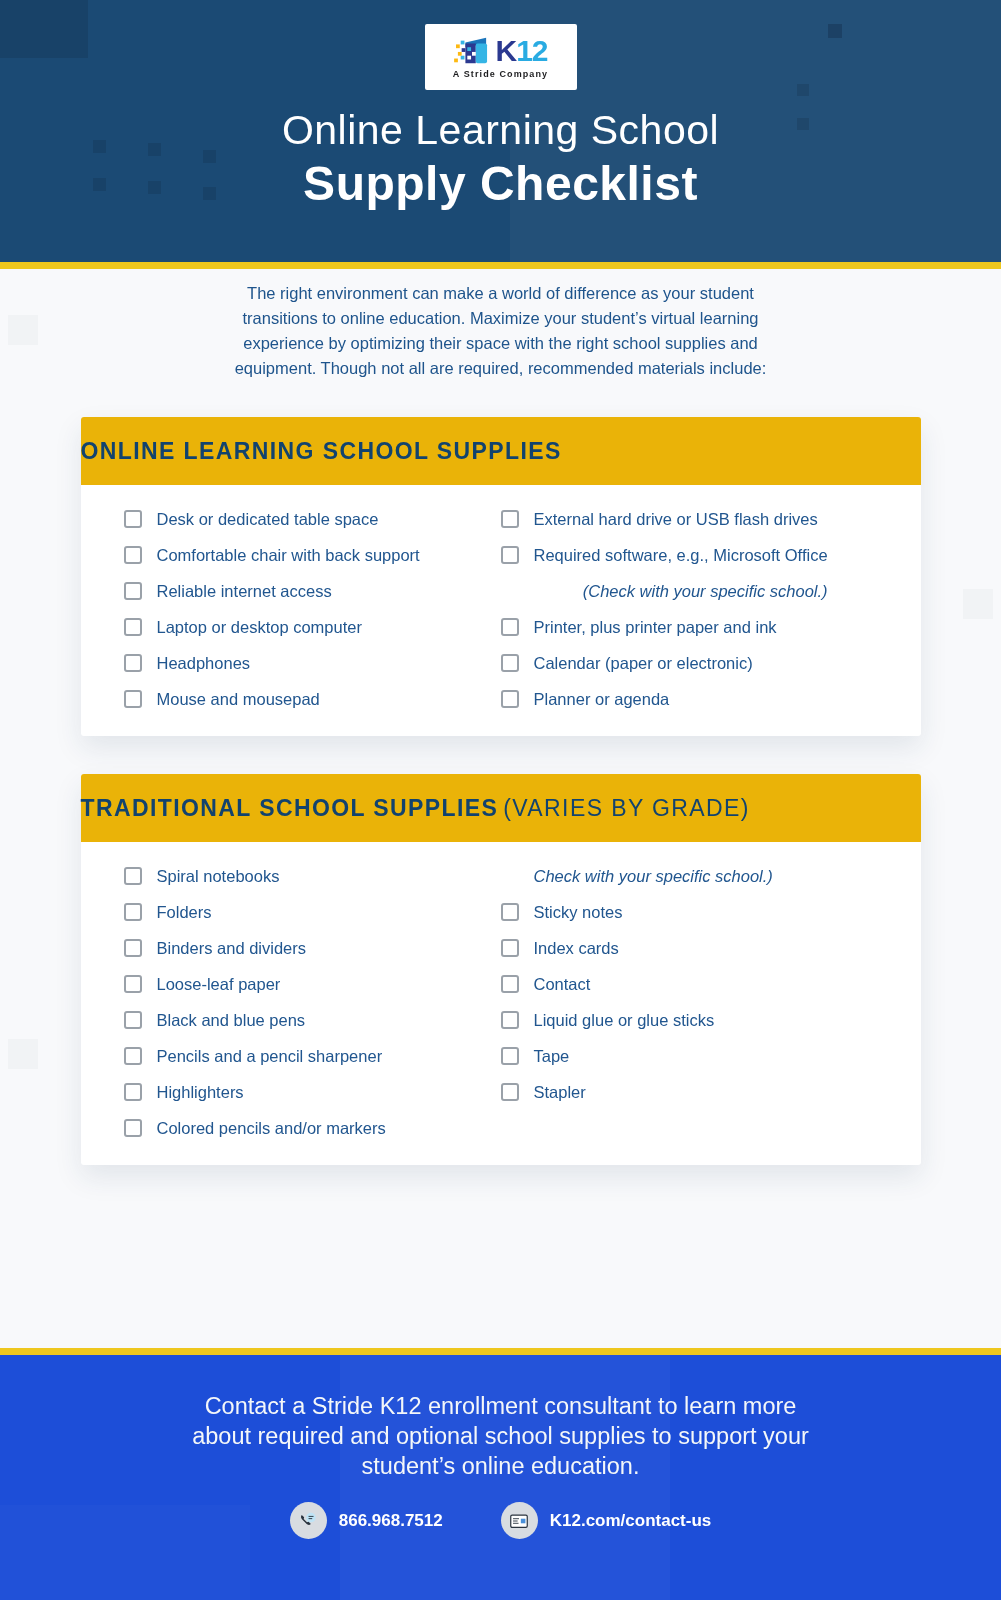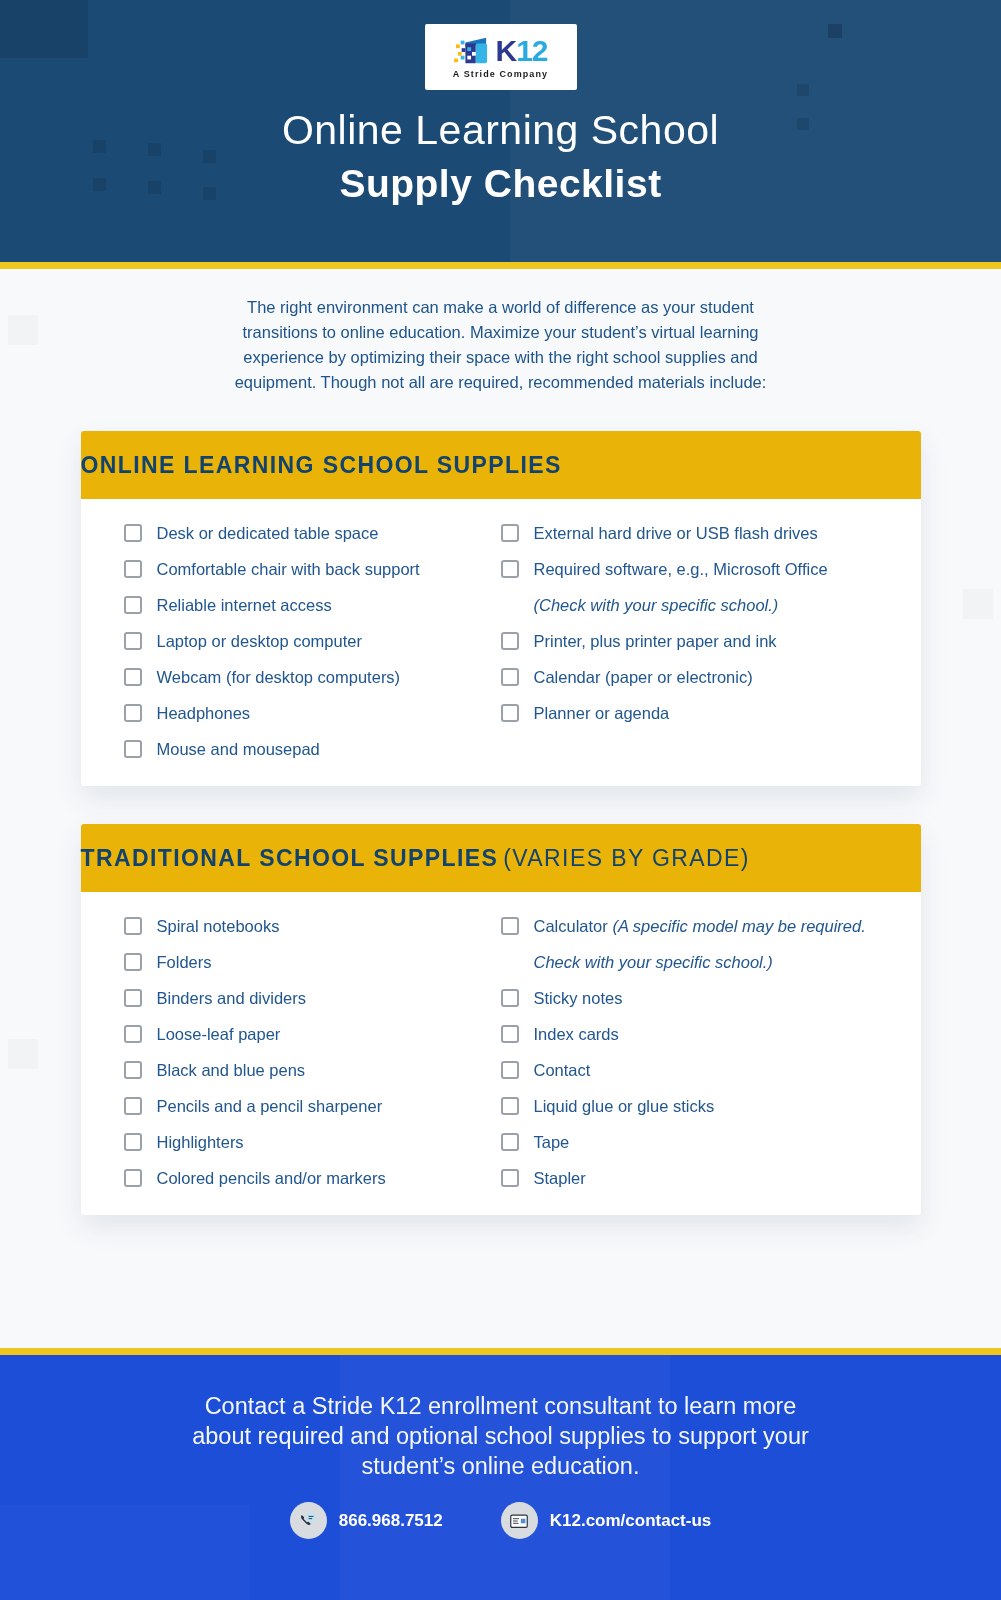--- a/index.html
+++ b/index.html
@@ -17,29 +17,29 @@
               background:#ffffff; border-radius:2px; display:flex; flex-direction:column;
               align-items:center; justify-content:center; }
   .logo-row { display:flex; align-items:center; gap:4px; }
   .logo-text { font-size:30px; font-weight:bold; letter-spacing:-1px; line-height:30px; }
   .logo-k   { color:#2b3990; }
   .logo-12  { color:#29abe2; }
   .logo-tagline { margin-top:2px; font-size:9px; font-weight:bold; letter-spacing:1.1px; color:#1d1d1f; }
 
   .title-block { position:absolute; top:104px; left:0; width:100%; text-align:center; color:#ffffff; }
   .title-line1 { font-size:41px; font-weight:normal; letter-spacing:0.5px; line-height:52px; }
-  .title-line2 { font-size:39px; font-weight:bold; letter-spacing:0.5px; line-height:56px; }
+  .title-line2 { font-size:48px; font-weight:bold; letter-spacing:0.5px; line-height:56px; }
 
   .divider { height:7px; background:#eec71e; }
 
   
   .content { position:relative; height:1079px; background:#f8f9fb; overflow:hidden; }
   .content .sq { position:absolute; background:rgba(120,130,140,0.05); }
 
-  .intro { width:575px; margin:26px auto 0; text-align:center;
+  .intro { width:575px; margin:12px auto 0; text-align:center;
            color:#1e548c; font-size:16.5px; line-height:25px; }
 
   .card { position:relative; width:840px; margin:0 auto; background:#ffffff;
           border-radius:3px; box-shadow:0 12px 28px rgba(30,60,90,0.10); }
   .card-1 { margin-top:36px; }
   .card-2 { margin-top:38px; }
   .card-header { background:#eab308; border-radius:3px 3px 0 0; text-align:left;
                  padding:21px 0 20px; color:#12436e; font-size:23px;
                  letter-spacing:1.4px; }
   .card-header .t-bold { font-weight:bold; }
@@ -47,21 +47,21 @@
   .card-body { display:flex; padding:25px 20px 10px 43px; }
   .col { width:377px; flex-shrink:0; }
   .col-right { width:auto; }
 
   .check-row { display:flex; align-items:center; height:18px; margin-bottom:18px; }
   .checkbox { width:18px; height:18px; border:2px solid #9aa1a9; border-radius:3px;
               background:#ffffff; margin-right:15px; flex-shrink:0; cursor:pointer; }
   .item-text { color:#21568f; font-size:16.5px; white-space:nowrap; }
   .item-label-italic { font-style:italic; }
   .check-note { display:flex; align-items:center; height:18px; margin-bottom:18px;
-                padding-left:33px; color:#21568f; font-size:16.5px; font-style:italic; white-space:nowrap; }
+                padding-left:33px; color:#21568f; font-size:16.5px; font-style:italic; white-space:nowrap;justify-content:flex-end; }
 
   
   .footer { position:relative; height:245px; background:#1d4ed8; overflow:hidden; }
   .footer-msg { position:relative; width:620px; margin:36px auto 0; text-align:center;
                 color:#f4f7f9; font-size:23.5px; line-height:30px; font-weight:normal; }
   .contact-row { position:relative; margin-top:21px; display:flex; justify-content:center;
                  align-items:center; gap:58px; }
   .contact { display:flex; align-items:center; gap:12px; color:#ffffff;
              font-size:17px; font-weight:bold; text-decoration:none; }
   .contact-icon { width:37px; height:37px; border-radius:50%; background:#d8dce1;
@@ -143,24 +143,20 @@
   <div class="check-row">
     <span class="checkbox"></span>
     <span class="item-text"><span class="item-label">Reliable internet access</span><span class="item-label-italic"></span></span>
   </div>
 
   <div class="check-row">
     <span class="checkbox"></span>
     <span class="item-text"><span class="item-label">Laptop or desktop computer</span><span class="item-label-italic"></span></span>
   </div>
 
-  <div class="check-row">
-    <span class="checkbox"></span>
-    <span class="item-text"><span class="item-label">Webcam (for desktop computers)</span><span class="item-label-italic"></span></span>
-  </div>
 
   <div class="check-row">
     <span class="checkbox"></span>
     <span class="item-text"><span class="item-label">Headphones</span><span class="item-label-italic"></span></span>
   </div>
 
   <div class="check-row">
     <span class="checkbox"></span>
     <span class="item-text"><span class="item-label">Mouse and mousepad</span><span class="item-label-italic"></span></span>
   </div>
@@ -241,24 +237,20 @@
     <span class="item-text"><span class="item-label">Highlighters</span><span class="item-label-italic"></span></span>
   </div>
 
   <div class="check-row">
     <span class="checkbox"></span>
     <span class="item-text"><span class="item-label">Colored pencils and/or markers</span><span class="item-label-italic"></span></span>
   </div>
 
 </div>
         <div class="col col-right">
-  <div class="check-row">
-    <span class="checkbox"></span>
-    <span class="item-text"><span class="item-label">Calculator</span><span class="item-label-italic"> (A specific model may be required.</span></span>
-  </div>
   <div class="check-note">
               <span class="item-note">Check with your specific school.)</span>
             </div>
 
   <div class="check-row">
     <span class="checkbox"></span>
     <span class="item-text"><span class="item-label">Sticky notes</span><span class="item-label-italic"></span></span>
   </div>
 
   <div class="check-row">

